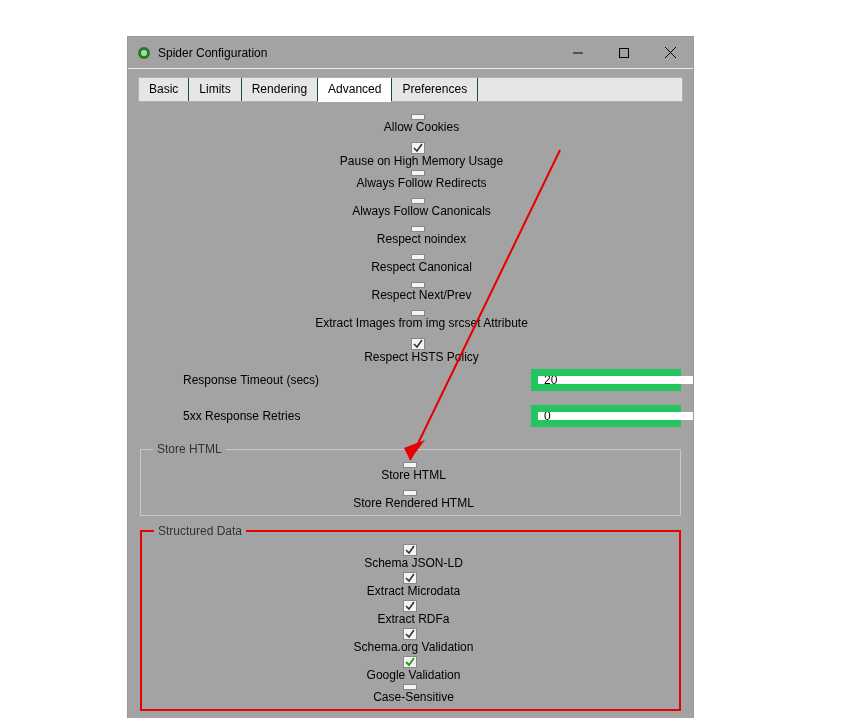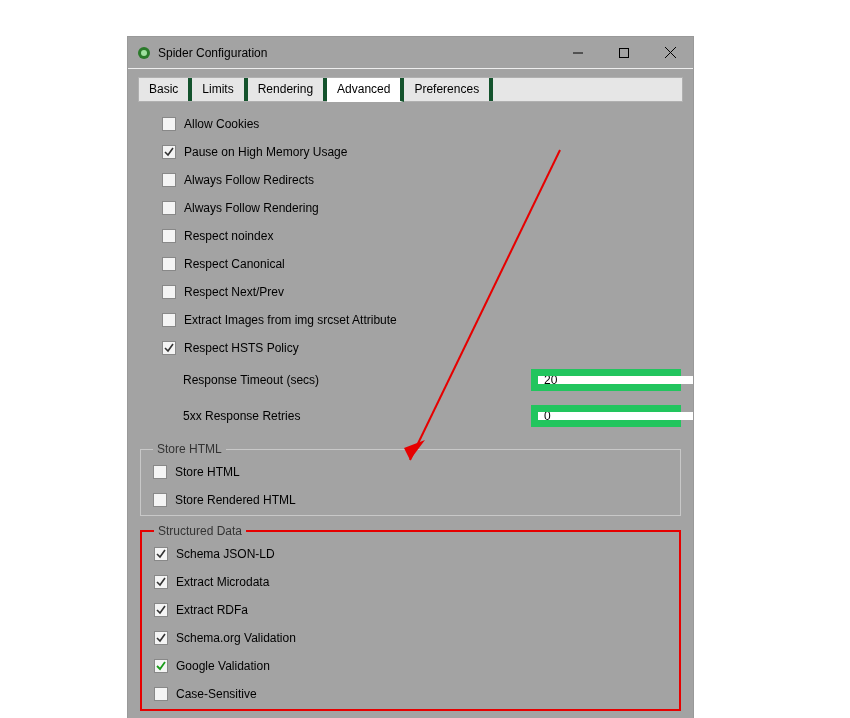--- a/index.html
+++ b/index.html
@@ -43,41 +43,42 @@
   }
   .win-btn svg { stroke:#000; stroke-width:1; fill:none; }
   .tabs {
     display:flex;
     margin: 8px 10px 0 10px;
     background: #e6e6e6;
     border:1px solid #b0b0b0;
   }
   .tab {
     padding: 4px 10px 5px 10px;
-    border-right:4px solid #14532d;
+    border-right:1px solid #14532d;
     font-size:12px;
     background:#e6e6e6;
     cursor:default;
   }
   .tab.active {
     background:#fff;
     border-bottom:1px solid #fff;
     margin-bottom:-1px;
   }
   .tab-filler { flex:1; }
   .content {
     padding: 8px 12px 10px 12px;
     flex:1;
     overflow:auto;
   }
   .chk-row {
     display:flex;
     align-items:center;
     padding: 4px 0 4px 22px;
     height: 28px;
+    flex-direction: column;
   }
   .chk {
     width:14px; height:14px;
     border:1px solid #888;
     background:#f4f4f4;
     margin-right:8px;
     display:flex;align-items:center;justify-content:center;
   }
   .chk.checked svg { display:block; }
   .chk svg { display:none; width:10px;height:10px; }
@@ -166,21 +167,21 @@
           </svg>
         </span>
       <span>Pause on High Memory Usage</span>
     </div>
     <div class="chk-row">
       <span class="chk"></span>
       <span>Always Follow Redirects</span>
     </div>
     <div class="chk-row">
       <span class="chk"></span>
-      <span>Always Follow Rendering</span>
+      <span>Always Follow Canonicals</span>
     </div>
     <div class="chk-row">
       <span class="chk"></span>
       <span>Respect noindex</span>
     </div>
     <div class="chk-row">
       <span class="chk"></span>
       <span>Respect Canonical</span>
     </div>
     <div class="chk-row">

